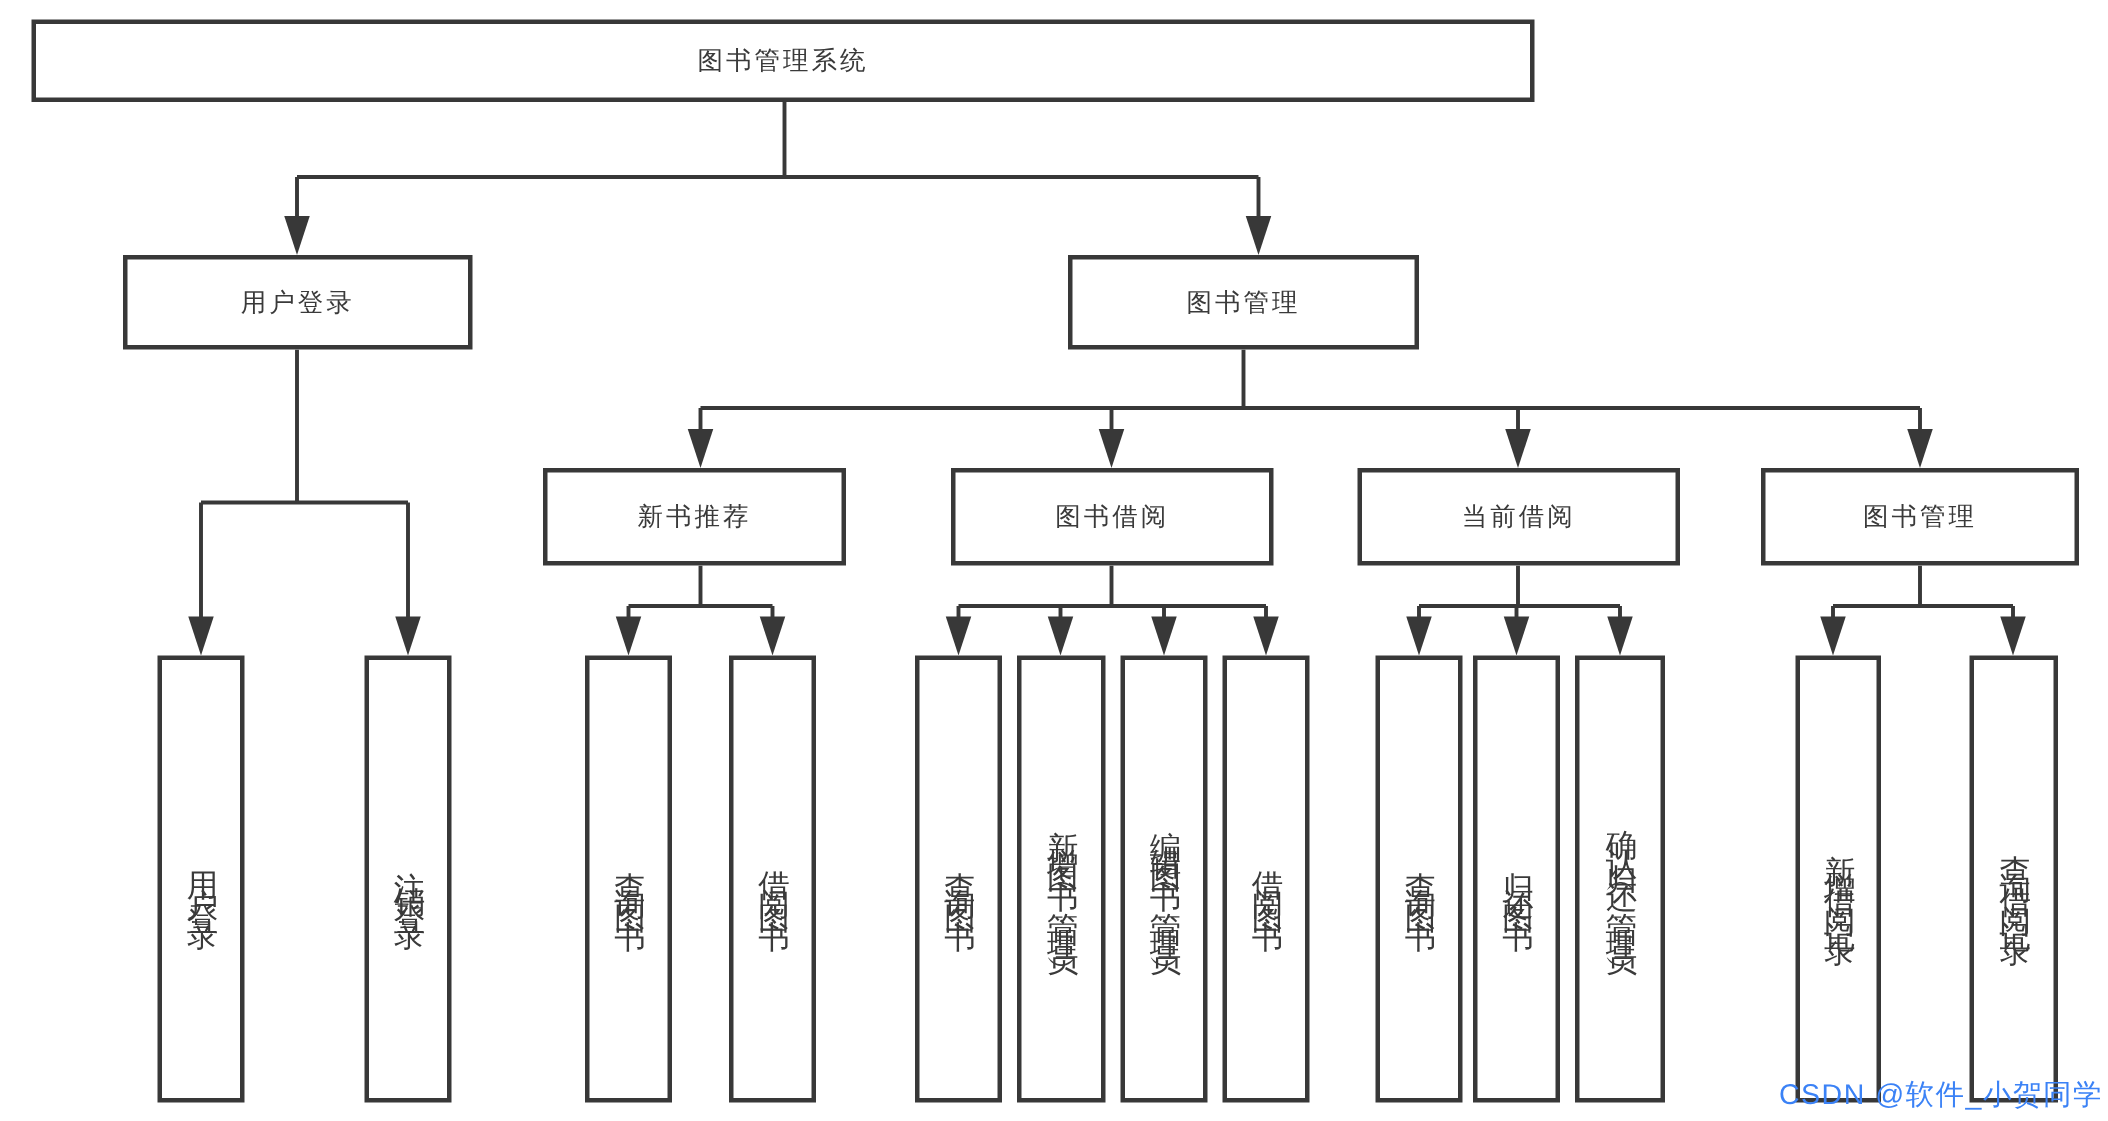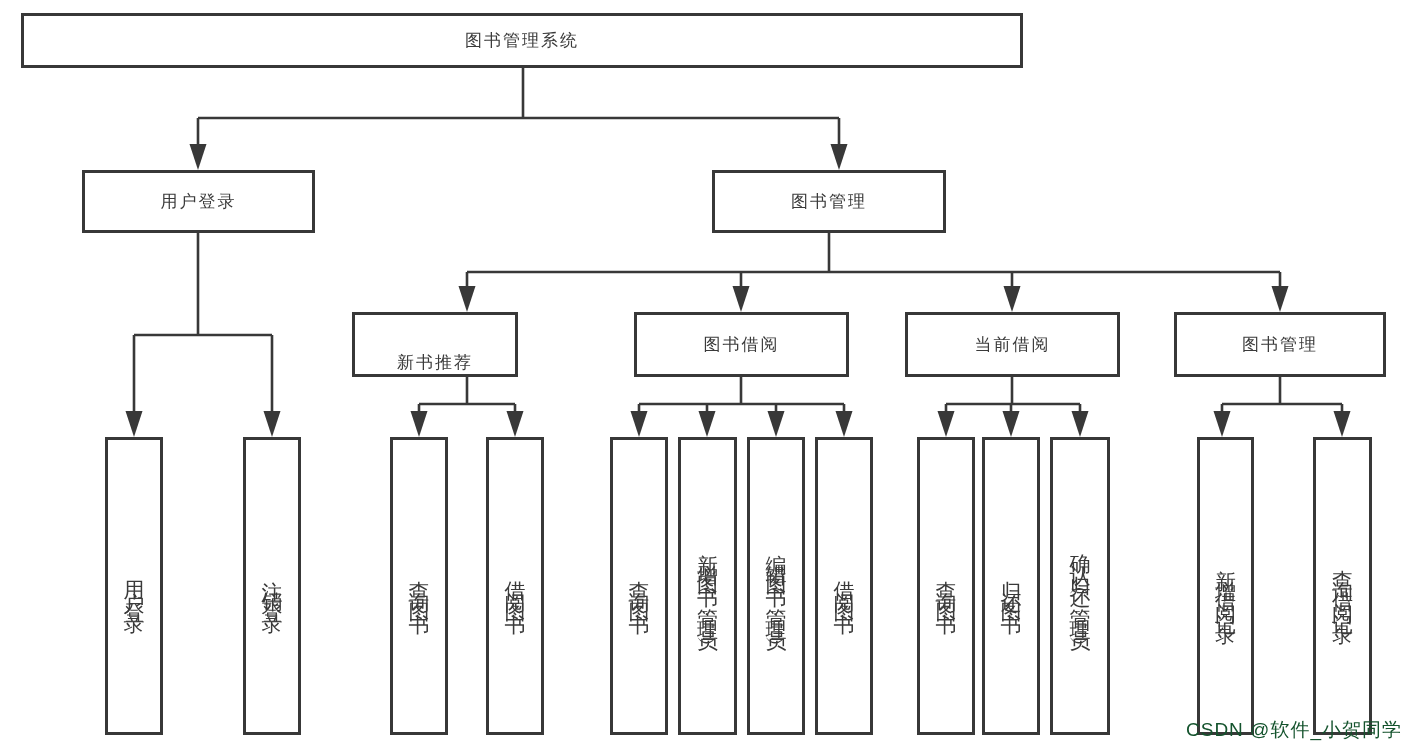--- a/index.html
+++ b/index.html
@@ -40,21 +40,21 @@
   }
   .leaf { top: 437px; height: 298px; }
   .lvl1 { top: 170px; height: 63px; }
   .lvl2 { top: 312px; height: 65px; }
   .watermark {
     position: absolute;
     left: 1186px;
     top: 717px;
     font-size: 19px;
     letter-spacing: 1px;
-    color: #14532d;
+    color: #3b82f6;
     white-space: nowrap;
   }
 </style>
 </head>
 <body>
 
 <div class="canvas">
 
   <svg class="connectors" width="1405" height="747" viewBox="0 0 1405 747">
     <g stroke="#383838" stroke-width="2.6" fill="none">
@@ -103,21 +103,21 @@
     <span class="h-label">图书管理系统</span>
   </div>
 
   <div class="box lvl1" style="left:82px; width:233px;">
     <span class="h-label">用户登录</span>
   </div>
   <div class="box lvl1" style="left:712px; width:234px;">
     <span class="h-label">图书管理</span>
   </div>
 
-  <div class="box lvl2" style="left:352px; width:166px;align-items:flex-end;">
+  <div class="box lvl2" style="left:362px; width:202px;">
     <span class="h-label">新书推荐</span>
   </div>
   <div class="box lvl2" style="left:634px; width:215px;">
     <span class="h-label">图书借阅</span>
   </div>
   <div class="box lvl2" style="left:905px; width:215px;">
     <span class="h-label">当前借阅</span>
   </div>
   <div class="box lvl2" style="left:1174px; width:212px;">
     <span class="h-label">图书管理</span>

